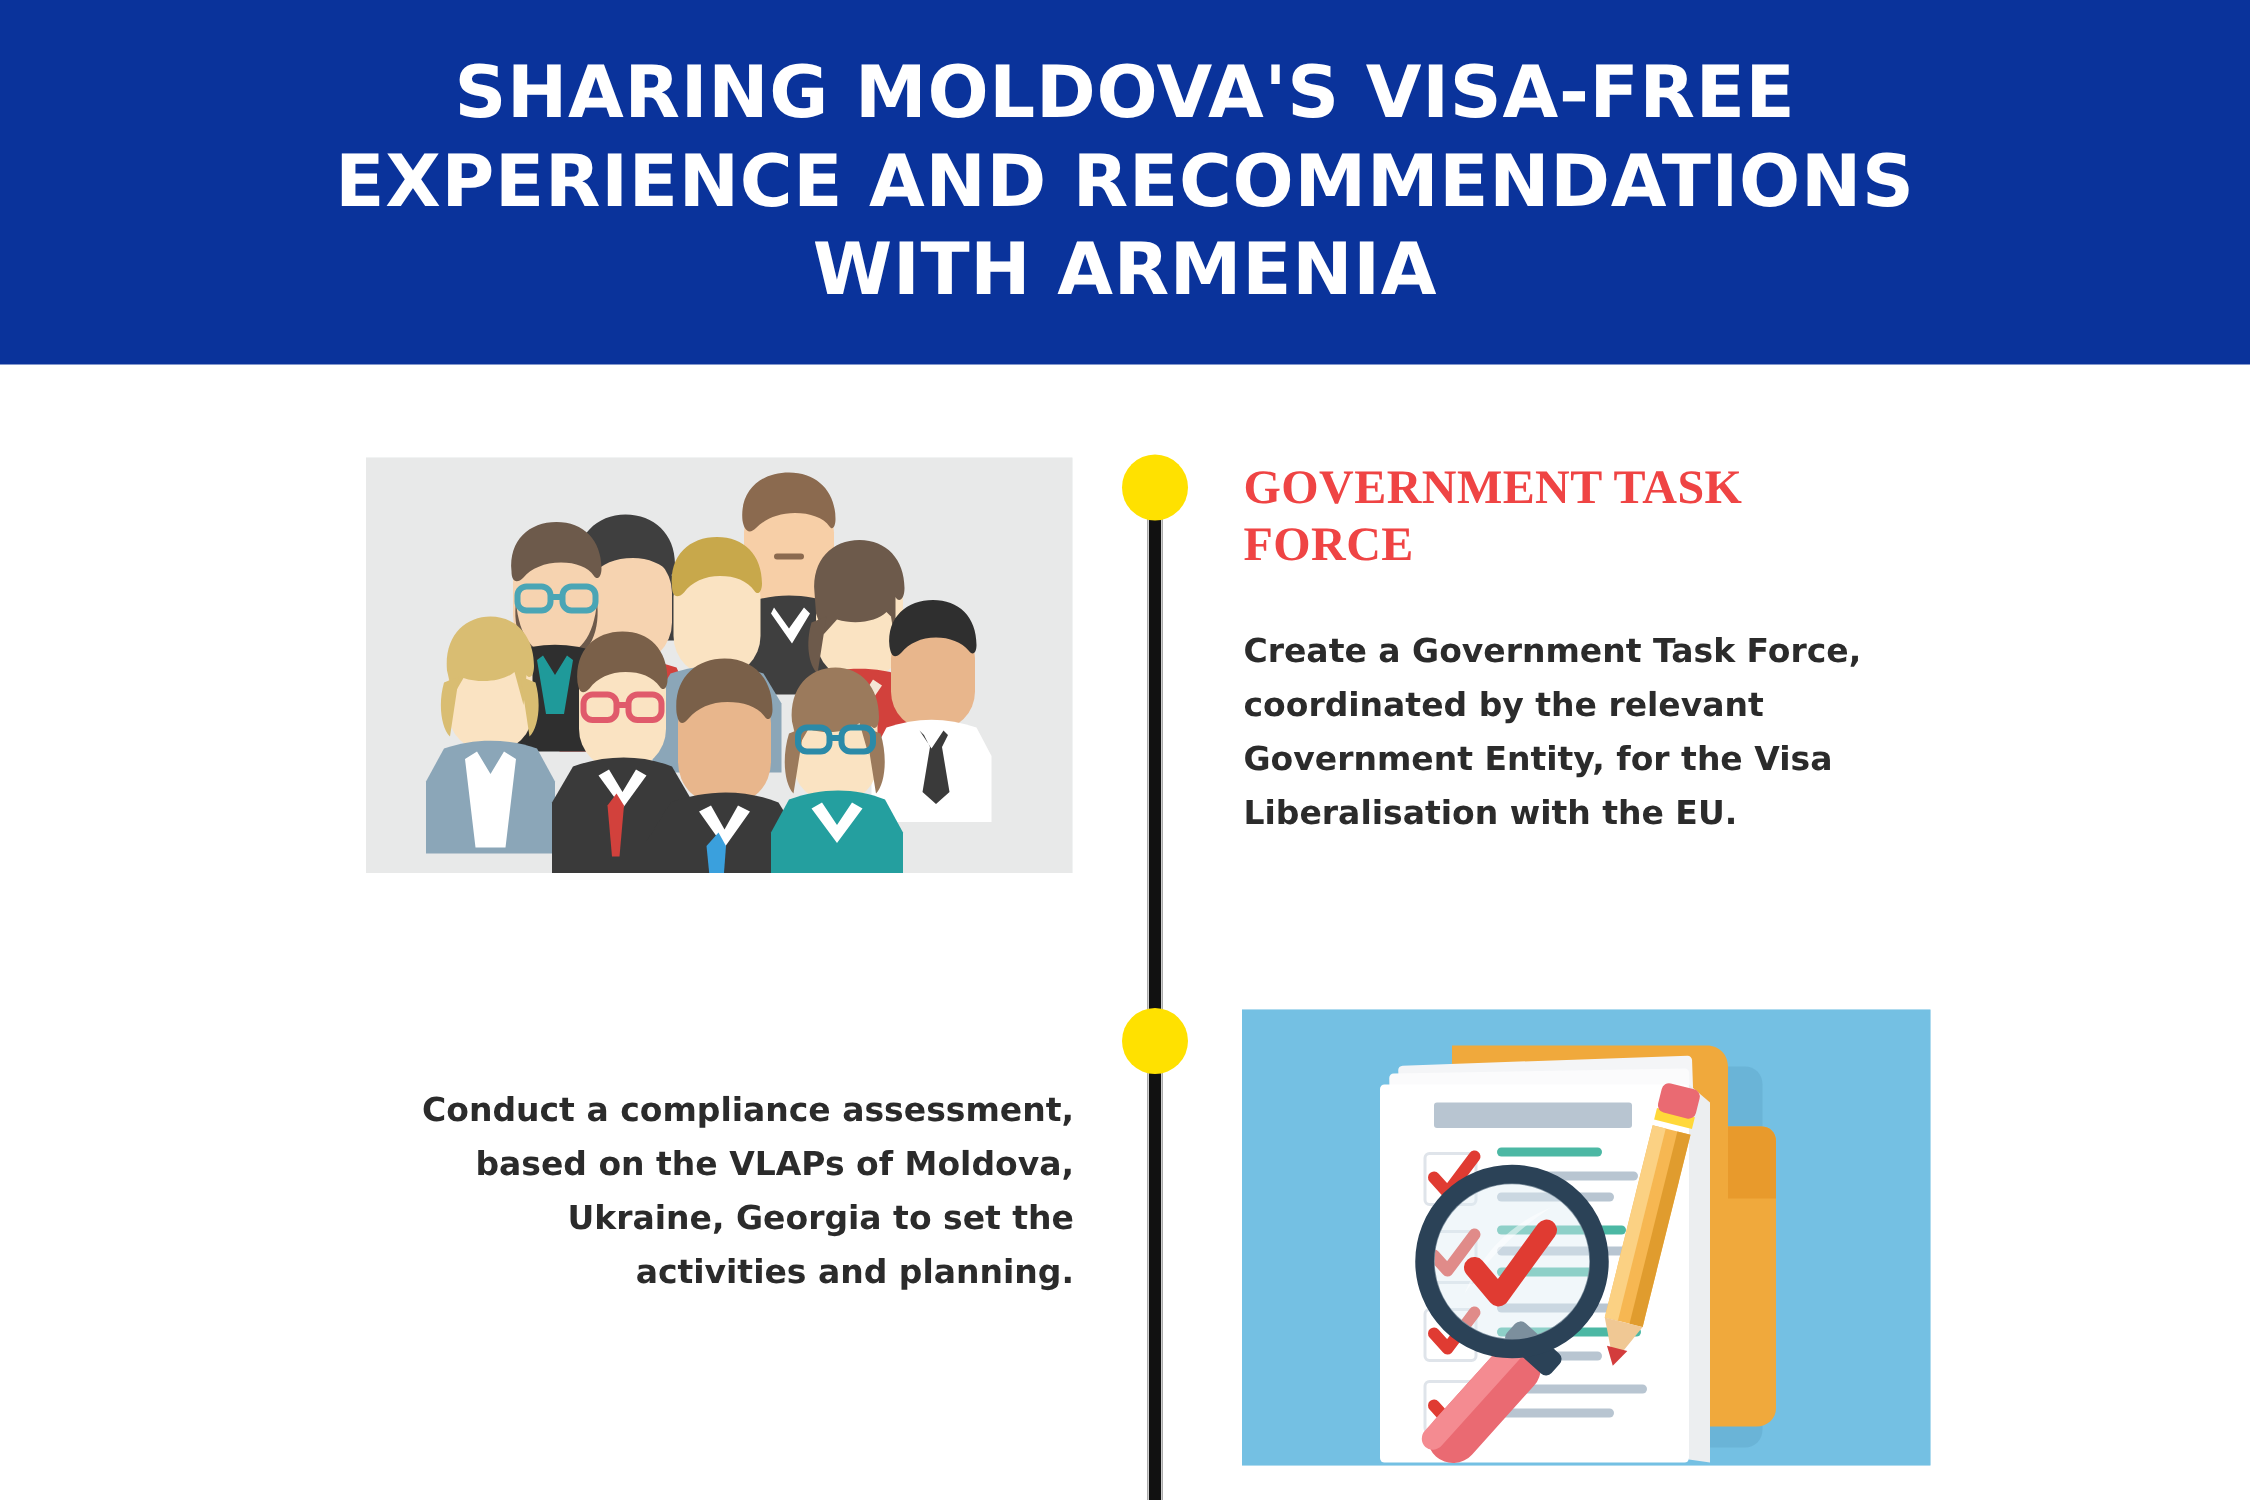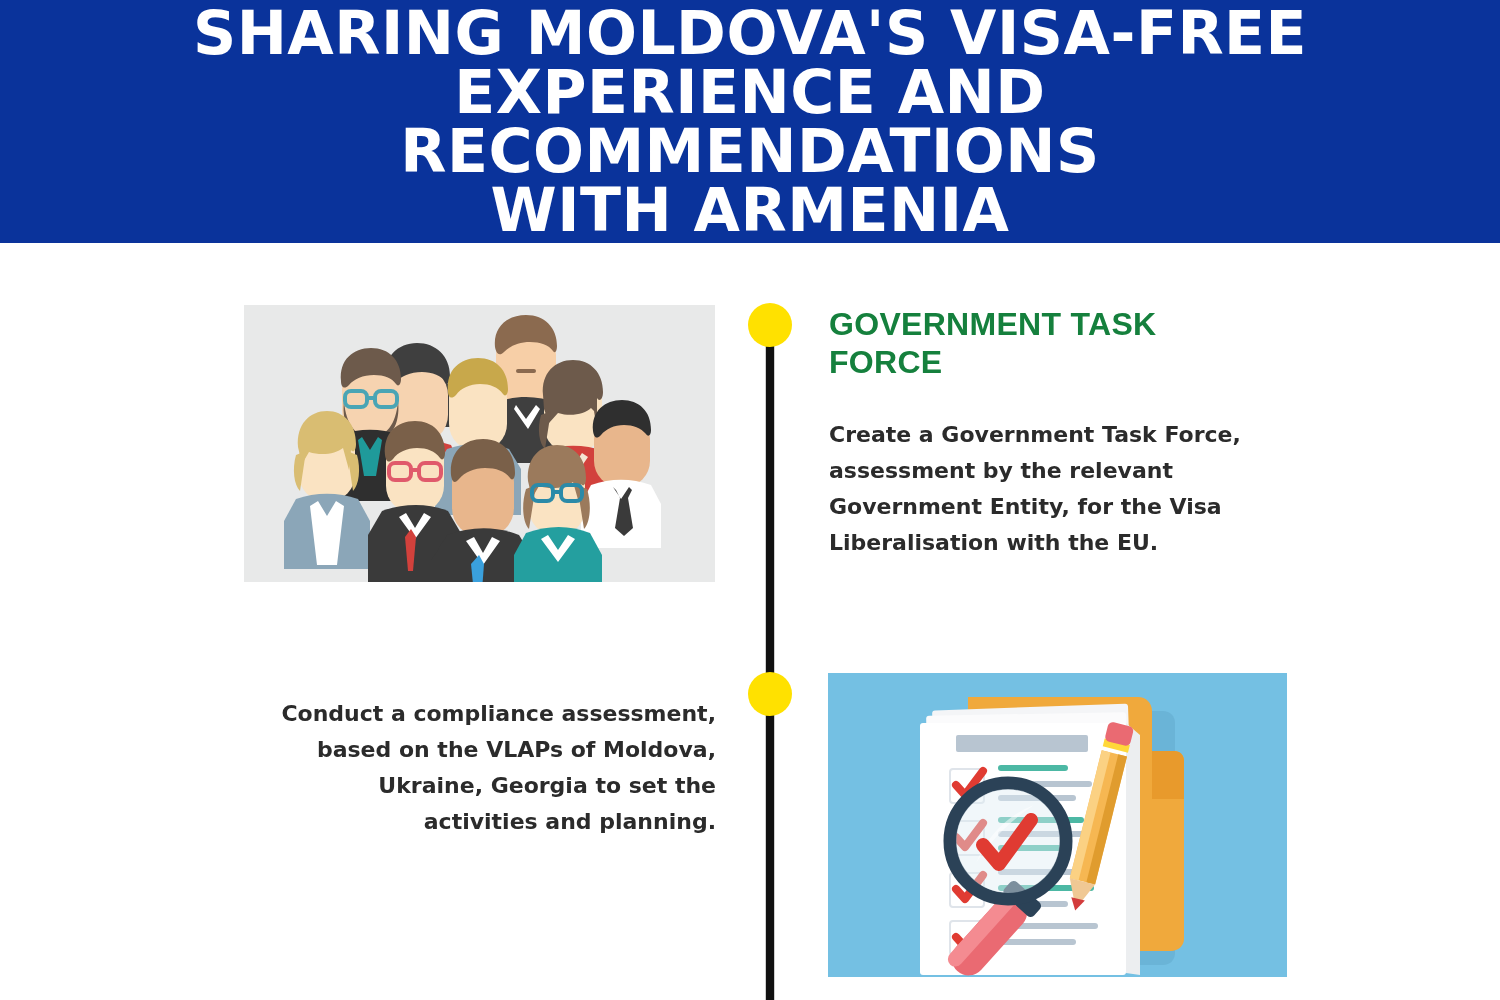--- a/index.html
+++ b/index.html
@@ -14,21 +14,21 @@
   
   .header{
     position:absolute; left:0; top:0; width:1500px; height:243px;
     background:#0a339b;
     display:flex; align-items:center; justify-content:center;
   }
   .header-title{
     color:#ffffff;
     font-family:"DejaVu Sans", sans-serif;
     font-weight:bold;
-    font-size:60px;
+    font-size:48px;
     line-height:59px;
     letter-spacing:0.5px;
     text-align:center;
     text-transform:uppercase;
     width:1180px;
     white-space:pre-line;
   }
 
   
   .timeline-line{
@@ -54,39 +54,39 @@
   }
   .sec2-text{
     position:absolute; left:246px; top:678px; width:470px; text-align:right;
   }
   .sec2-art{
     position:absolute; left:828px; top:673px; width:459px; height:304px;
     background:#74c0e3; overflow:hidden;
   }
 
   .sec-heading{
-    font-family:Liberation Sans, sans-serif;
+    font-family:Liberation Serif, serif;
     font-weight:bold;
     font-size:32px;
     line-height:38px;
-    color:#15803d;
+    color:#ef4444;
     text-transform:uppercase;
     letter-spacing:0.3px;
     white-space:pre-line;
   }
   .sec-body{
     font-family:"DejaVu Sans", sans-serif;
     font-weight:bold;
     font-size:22px;
     line-height:36px;
     color:#2b2b2b;
     margin-top:36px;
     white-space:pre-line;
   }
-  .sec2-text .sec-body{ margin-top:18px; }
+  .sec2-text .sec-body{ margin-top:45px; }
 
   
   .people-svg{ display:block; }
 
   
   .doc-svg{ display:block; }
 </style>
 </head>
 <body>
 
@@ -194,21 +194,21 @@
       <path d="M282 228c22-8 44-8 64 0l12 22v40h-88v-40z" fill="#249f9f"></path>
       <path d="M304 230l10 15 10-15 7 4-17 23-17-23z" fill="#ffffff"></path>
     </g>
   </svg>
 </div>
 
 <div class="sec1-text">
   <div class="sec-heading">GOVERNMENT TASK
 FORCE</div>
   <div class="sec-body">Create a Government Task Force,
-assessment by the relevant
+coordinated by the relevant
 Government Entity, for the Visa
 Liberalisation with the EU.</div>
 </div>
 
 <div class="sec2-text">
   <div class="sec-body">Conduct a compliance assessment,
 based on the VLAPs of Moldova,
 Ukraine, Georgia to set the
 activities and planning.</div>
 </div>

